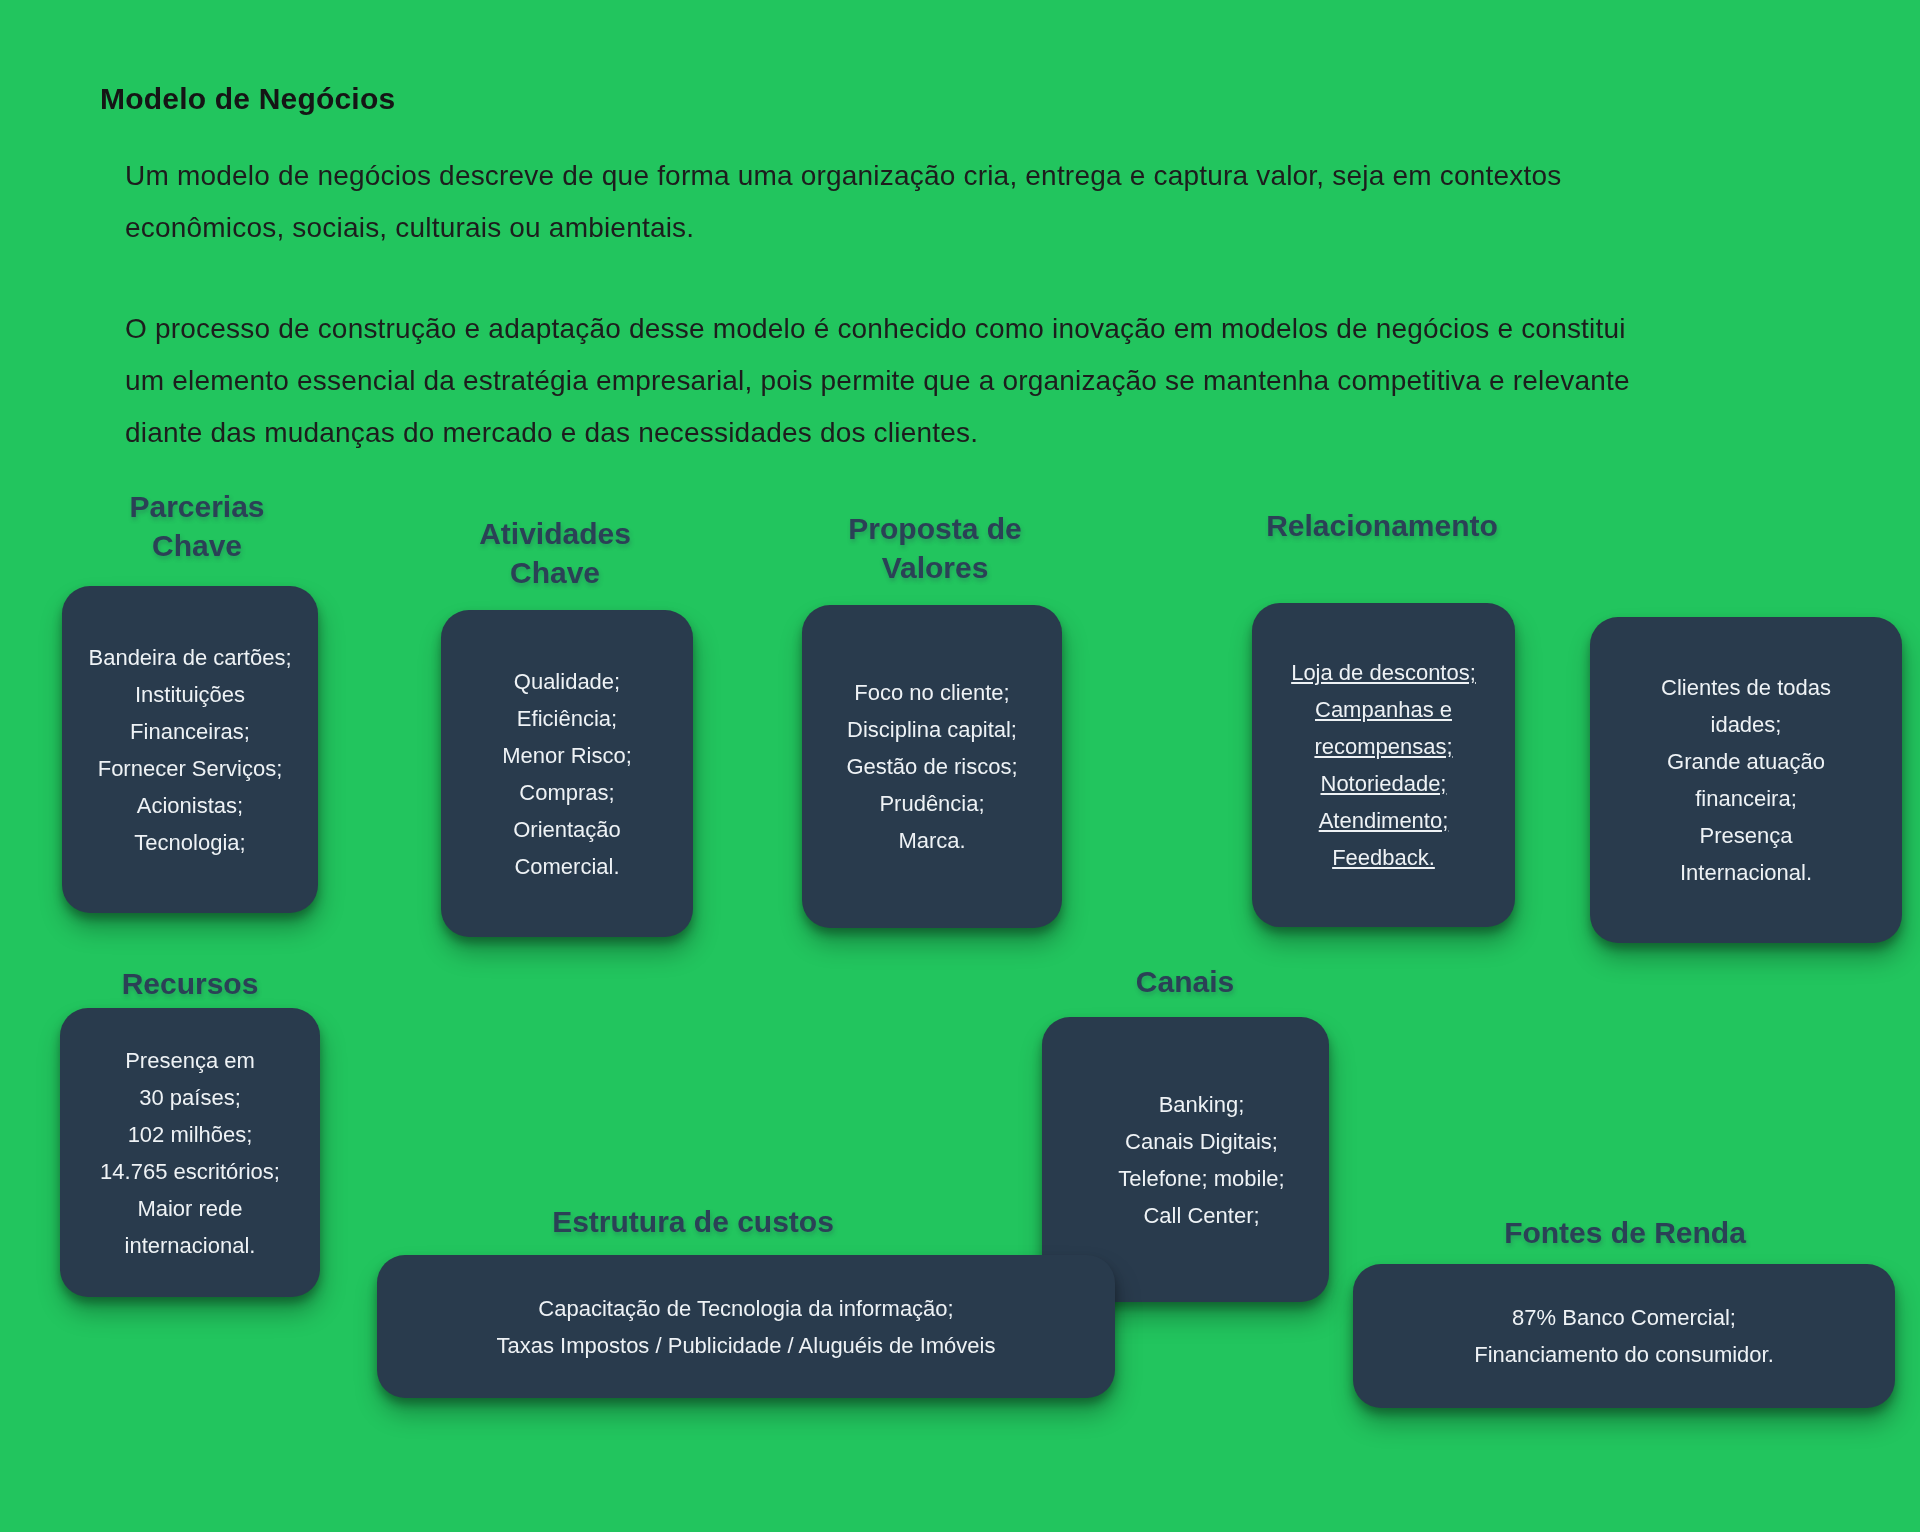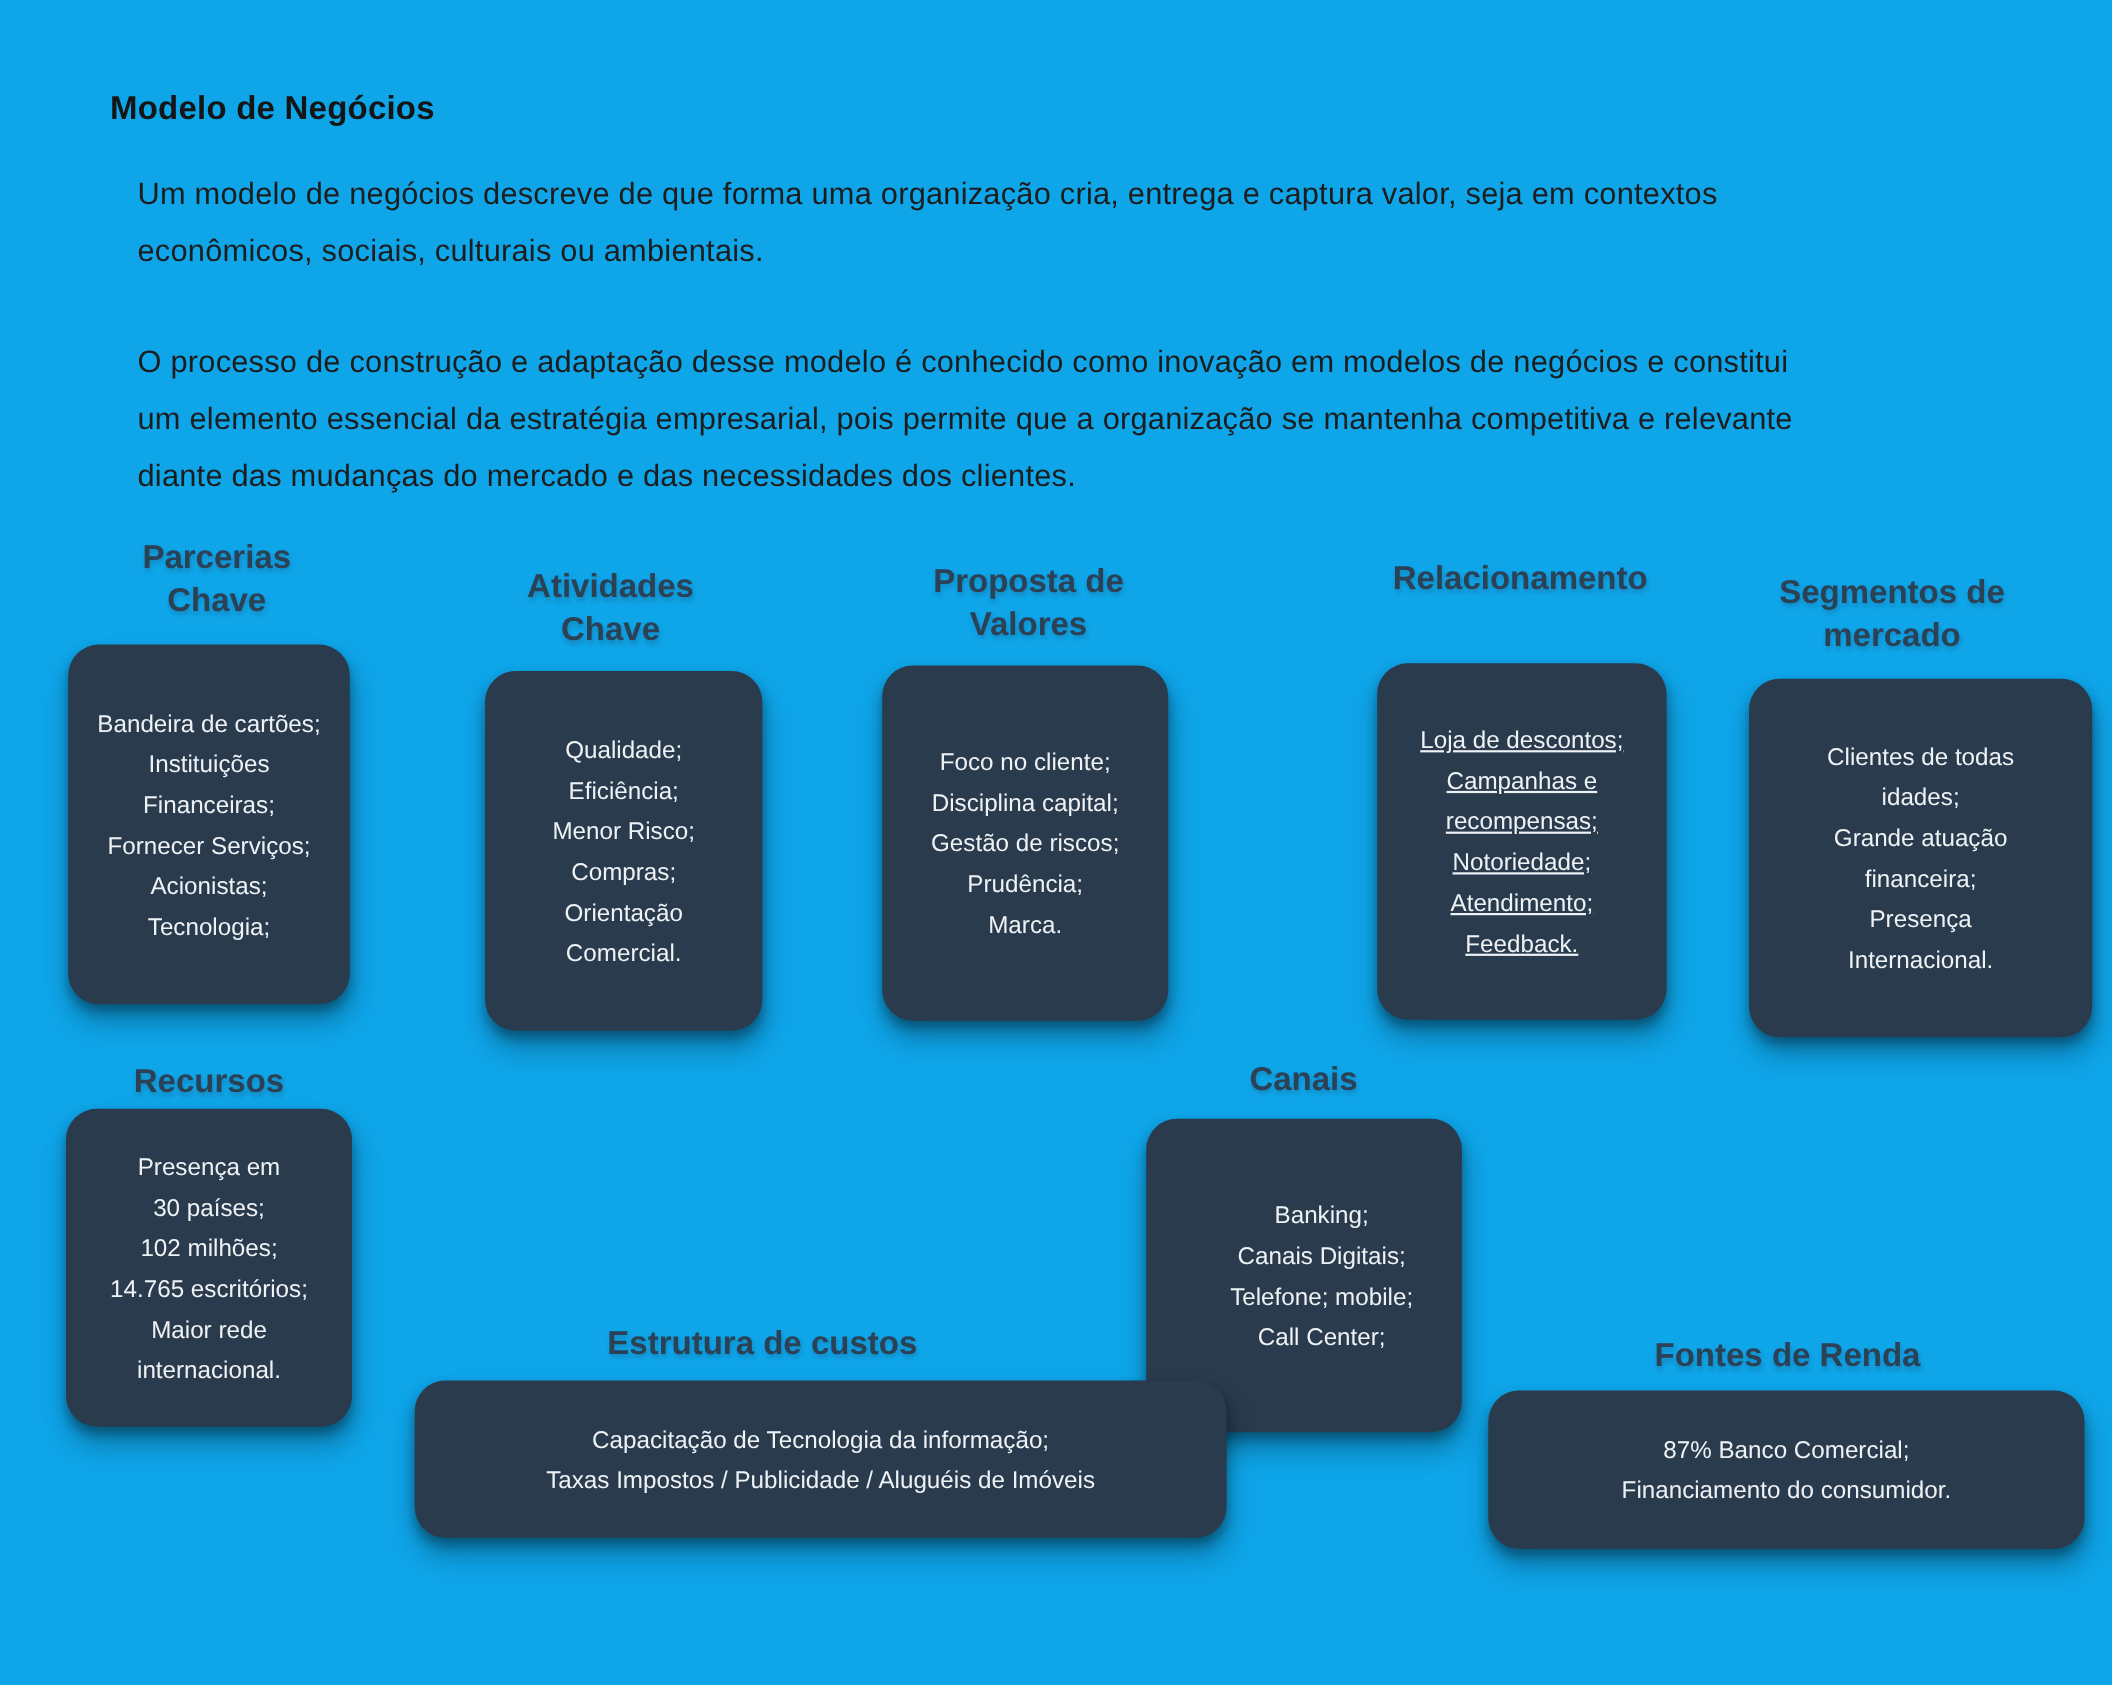--- a/index.html
+++ b/index.html
@@ -1,17 +1,17 @@
 <!DOCTYPE html>
 <html><head>
 <meta charset="utf-8">
 <style>
   html,body{margin:0;padding:0;background:#ffffff;}
   .page{
-    position:relative;width:1920px;height:1532px;background:#0ea5e9;overflow:hidden;
+    position:relative;width:1920px;height:1532px;background:#22c55e;overflow:hidden;
     font-family:"Liberation Sans","DejaVu Sans",sans-serif;
   }
   .doc-title{
     position:absolute;left:100px;top:82px;
     font-size:30px;font-weight:bold;color:#151515;letter-spacing:0.2px;
     white-space:pre-line;
   }
   .para{
     position:absolute;left:100px;width:1740px;
     font-size:28px;color:#1d1d1d;line-height:52px;
@@ -102,22 +102,20 @@
   <div class="sec-heading h-relacionamento">Relacionamento</div>
   <div class="sec-box b-relacionamento">
       <div class="box-line">Loja de descontos;</div>
       <div class="box-line">Campanhas e
 recompensas;</div>
       <div class="box-line">Notoriedade;</div>
       <div class="box-line">Atendimento;</div>
       <div class="box-line">Feedback.</div>
     </div>
 
-  <div class="sec-heading h-segmentos">Segmentos de
-mercado</div>
   <div class="sec-box b-segmentos">
       <div class="box-line">Clientes de todas
 idades;</div>
       <div class="box-line">Grande atuação
 financeira;</div>
       <div class="box-line">Presença
 Internacional.</div>
     </div>
 
   <div class="sec-heading h-recursos">Recursos</div>

